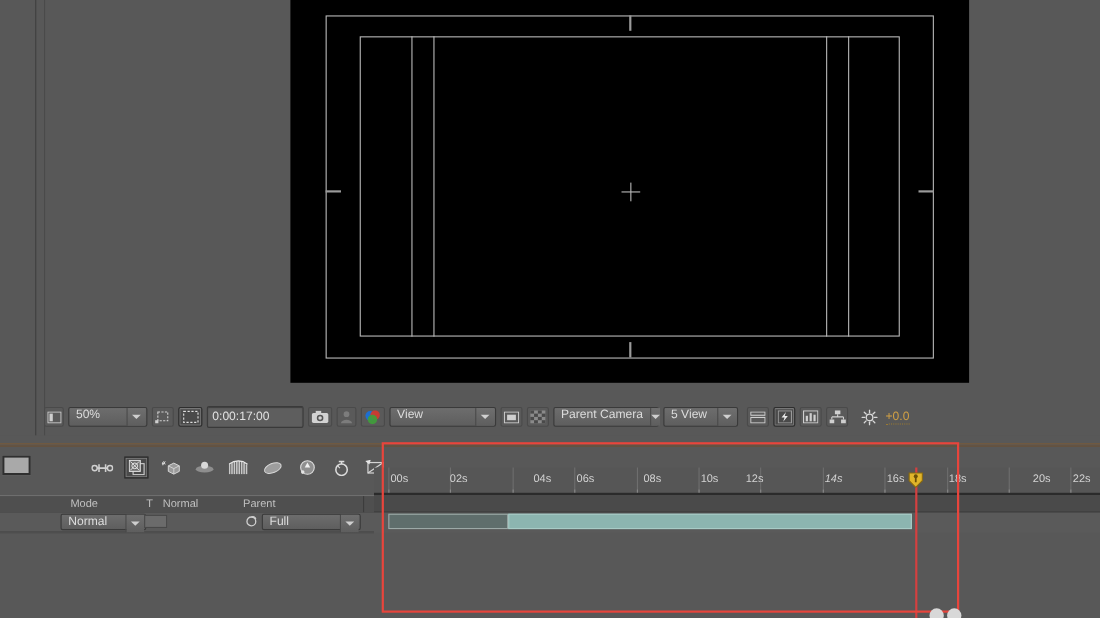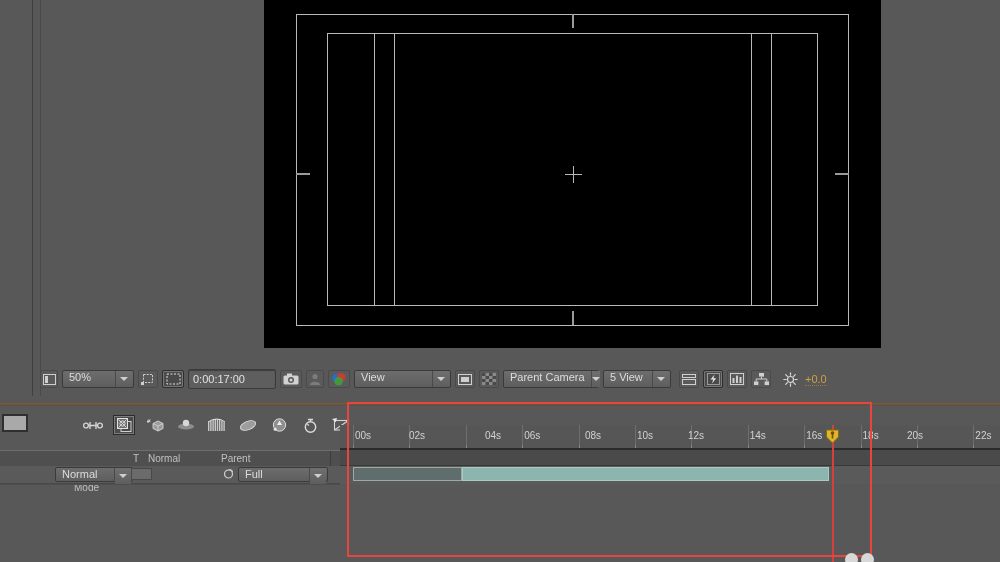--- a/index.html
+++ b/index.html
@@ -358,21 +358,21 @@
           <svg width="19" height="14" viewBox="0 0 19 14">
             <rect x="2.5" y="2.5" width="14" height="9.5" fill="none" stroke="#d4d4d4" stroke-width="1.1"></rect>
             <path d="M2.5 12 L16.5 2.5" stroke="#d4d4d4" stroke-width="1.1"></path>
             <path d="M0 1 L5 0 L3.8 4.2 Z" fill="#e6e6e6"></path>
           </svg>
         </div>
       </div>
     </div>
 
     <div class="colhdr" style="top:54px;">
-      <span style="left:74px;margin-top:29px;">Mode</span>
+      <span style="left:64px;">Mode</span>
       <span style="left:133px;">T</span>
       <span style="left:148px;">Normal</span>
       <span style="left:221px;">Parent</span>
       <div class="vline" style="left:330px;top:0;height:15px;background:#3c3c3c;"></div>
       <div class="vline" style="left:340px;top:0;height:15px;background:#3c3c3c;"></div>
     </div>
 
     <div class="layerrow" style="top:70px;">
       <div class="combo mode-combo">
         <span class="lbl" style="flex:1;">Normal</span>
@@ -413,33 +413,33 @@
       <div class="rminor" style="left: 182.2px;"></div>
       <div class="rlabel" style="left: 192.2px;">06s</div>
       <div class="rtick" style="left: 238.6px;"></div>
       <div class="rminor" style="left: 238.6px;"></div>
       <div class="rlabel" style="left: 253px;">08s</div>
       <div class="rtick" style="left: 295px;"></div>
       <div class="rminor" style="left: 295px;"></div>
       <div class="rlabel" style="left: 305px;">10s</div>
       <div class="rtick" style="left: 351.4px;"></div>
       <div class="rminor" style="left: 351.4px;"></div>
-      <div class="rlabel" style="left: 356px;">12s</div>
+      <div class="rlabel" style="left: 346px;">12s</div>
       <div class="rtick" style="left: 407.8px;"></div>
       <div class="rminor" style="left: 407.8px;"></div>
-      <div class="rlabel" style="left: 417.8px;">14s</div>
+      <div class="rlabel" style="left: 417.8px; font-style: italic;">14s</div>
       <div class="rtick" style="left: 464.2px;"></div>
       <div class="rminor" style="left: 464.2px;"></div>
       <div class="rlabel" style="left: 474.2px;">16s</div>
       <div class="rtick" style="left: 520.6px;"></div>
       <div class="rminor" style="left: 520.6px;"></div>
       <div class="rlabel" style="left: 530.6px;">18s</div>
       <div class="rtick" style="left: 577px;"></div>
       <div class="rminor" style="left: 577px;"></div>
-      <div class="rlabel" style="left: 575px;">20s</div>
+      <div class="rlabel" style="left: 607px;">20s</div>
       <div class="rtick" style="left: 633.4px;"></div>
       <div class="rminor" style="left: 633.4px;"></div>
       <div class="rlabel" style="left: 643.4px;">22s</div>
     </div>
   <div class="rulerline"></div>
 
   <div class="trackarea">
     <div class="track-head"></div>
     <div class="layerbar-row">
       <div class="layerbar" id="layerbar" style="left: 13px; width: 109px; background: rgb(95, 110, 108);"></div>

